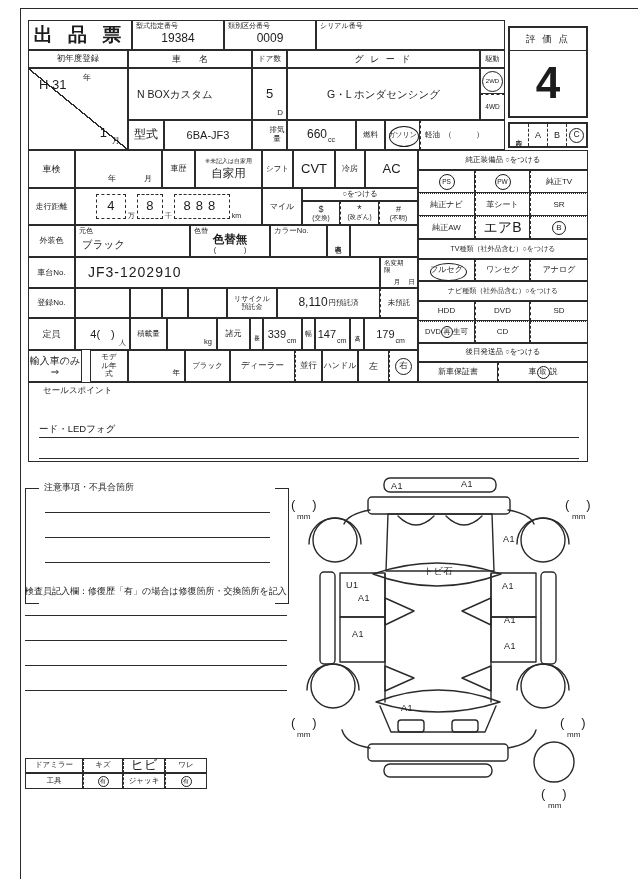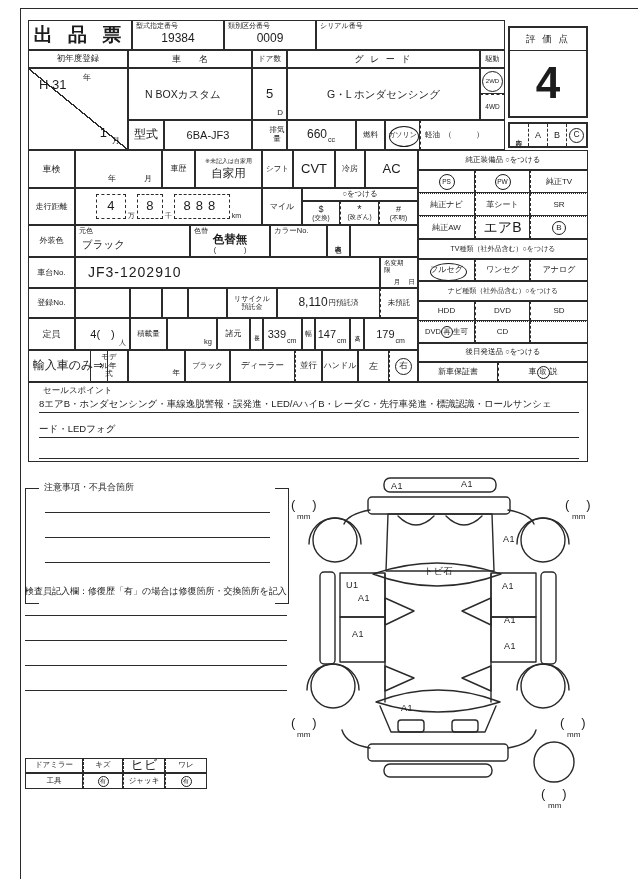--- a/index.html
+++ b/index.html
@@ -70,21 +70,21 @@
   <div class="c" style="left:252px;top:50px;width:35px;height:18px;font-size:7.5px;">ドア数</div>
   <div class="c" style="left:287px;top:50px;width:193px;height:18px;font-size:9px;letter-spacing:2px;">グ レ ー ド</div>
   <div class="c" style="left:480px;top:50px;width:25px;height:18px;font-size:7px;">駆動</div>
 
   <div class="c diag" style="left:28px;top:68px;width:100px;height:82px;">
     <span class="a" style="left:10px;top:9px;font-size:13px;">H 31</span>
     <span class="a" style="left:54px;top:4px;font-size:8px;">年</span>
     <span class="a" style="right:20px;bottom:8px;font-size:13px;">1</span>
     <span class="a" style="right:7px;bottom:4px;font-size:8px;">月</span>
   </div>
-  <div class="c start" style="left:128px;top:68px;width:124px;height:52px;padding-left:16px;font-size:10.5px;">N BOXカスタム</div>
+  <div class="c start" style="left:128px;top:68px;width:124px;height:52px;padding-left:8px;font-size:10.5px;">N BOXカスタム</div>
   <div class="c" style="left:252px;top:68px;width:35px;height:52px;font-size:13px;">
     <span>5</span>
     <span class="a" style="right:3px;bottom:2px;font-size:8px;">D</span>
   </div>
   <div class="c" style="left:287px;top:68px;width:193px;height:52px;font-size:10.5px;">G・L ホンダセンシング</div>
   <div class="c" style="left:480px;top:68px;width:25px;height:26px;">
     <span class="circ" style="width:21px;height:21px;font-size:6px;">2WD</span>
   </div>
   <div class="c" style="left:480px;top:94px;width:25px;height:26px;border-top-style:dashed;font-size:6.5px;">4WD</div>
 
@@ -198,37 +198,36 @@
   <div class="c" style="left:315px;top:318px;width:35px;height:32px;">
     <span style="font-size:11px;">147</span>
     <span class="unitsm">cm</span>
   </div>
   <div class="c vert" style="left:350px;top:318px;width:14px;height:32px;font-size:6px;">高さ</div>
   <div class="c" style="left:364px;top:318px;width:54px;height:32px;">
     <span style="font-size:11px;">179</span>
     <span class="unitsm">cm</span>
   </div>
 
-  <div class="c" style="left:28px;top:350px;width:80px;height:32px;font-size:12px;">輸入車のみ⇒</div>
+  <div class="c" style="left:28px;top:350px;width:54px;height:32px;font-size:10px;">輸入車のみ⇒</div>
   <div class="c" style="left:90px;top:350px;width:38px;height:32px;font-size:7.5px;padding:0 9px;">モデル年式</div>
   <div class="c" style="left:128px;top:350px;width:57px;height:32px;">
     <span class="a" style="right:4px;bottom:3px;font-size:7.5px;">年</span>
   </div>
   <div class="c" style="left:185px;top:350px;width:45px;height:32px;font-size:7.5px;">ブラック</div>
   <div class="c" style="left:230px;top:350px;width:65px;height:32px;font-size:8.5px;">ディーラー</div>
   <div class="c dl" style="left:295px;top:350px;width:27px;height:32px;font-size:8.5px;">並行</div>
   <div class="c" style="left:322px;top:350px;width:36px;height:32px;font-size:8px;">ハンドル</div>
   <div class="c" style="left:358px;top:350px;width:31px;height:32px;font-size:9px;">左</div>
   <div class="c dl" style="left:389px;top:350px;width:29px;height:32px;">
     <span class="circ" style="width:17px;height:17px;font-size:8.5px;">右</span>
   </div>
 
   <div class="c" style="left:28px;top:382px;width:560px;height:80px;border-width:1.5px;">
     <span class="a" style="left:14px;top:3px;font-size:8.5px;">セールスポイント</span>
-    <div class="a" style="left:10px;top:13px;width:540px;height:16px;border-bottom:1px solid #2b2b2b;text-align:left;white-space:nowrap;font-size:9.5px;line-height:16px;">8エアB・ホンダセンシング・車線逸脱警報・誤発進・LED/AハイB・レーダC・先行車発進・標識認識・ロールサンシェ</div>
     <div class="a" style="left:10px;top:38px;width:540px;height:16px;border-bottom:1px solid #2b2b2b;text-align:left;white-space:nowrap;font-size:9.5px;line-height:16px;">ード・LEDフォグ</div>
     <div class="a" style="left:10px;top:60px;width:540px;height:15px;border-bottom:1px solid #2b2b2b;"></div>
   </div>
 
   <div class="c" style="left:418px;top:150px;width:170px;height:20px;font-size:7.5px;border-width:1.5px;">純正装備品 ○をつける</div>
   <div class="c" style="left:418px;top:170px;width:57px;height:23px;">
       <span class="circ" style="width:16px;height:16px;font-size:6.5px;">PS</span>
     </div>
   <div class="c dl" style="left:475px;top:170px;width:55px;height:23px;">
       <span class="circ" style="width:16px;height:16px;font-size:6.5px;">PW</span>

